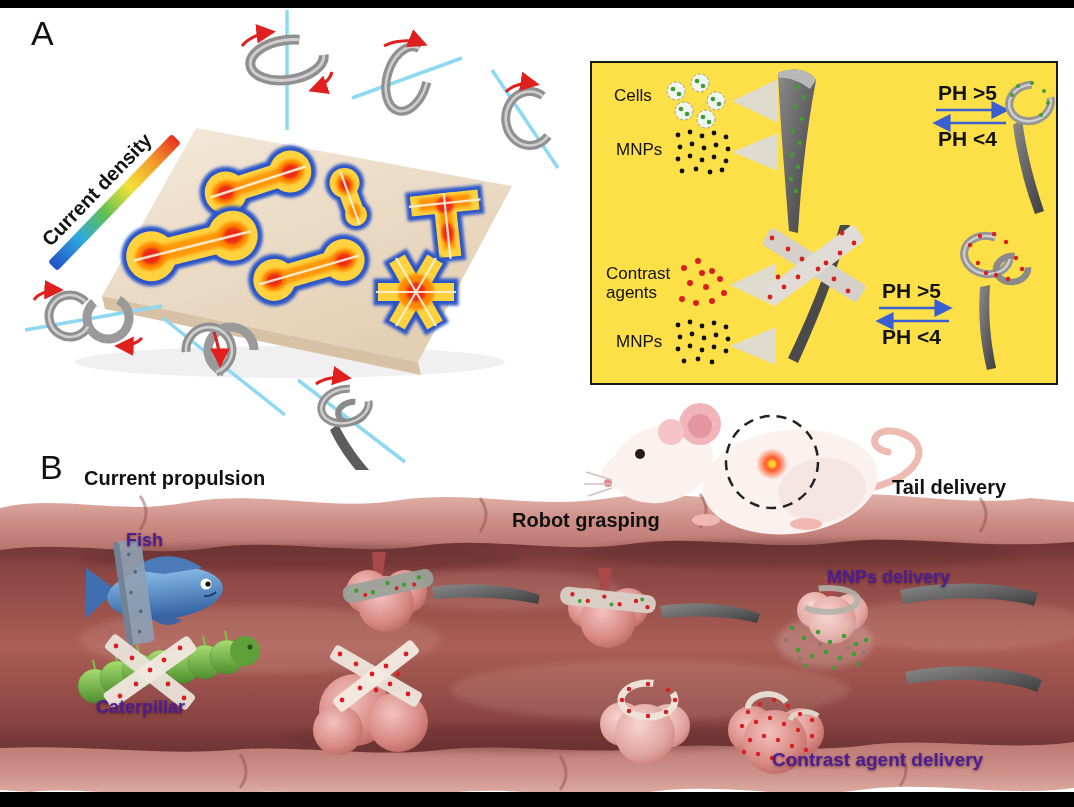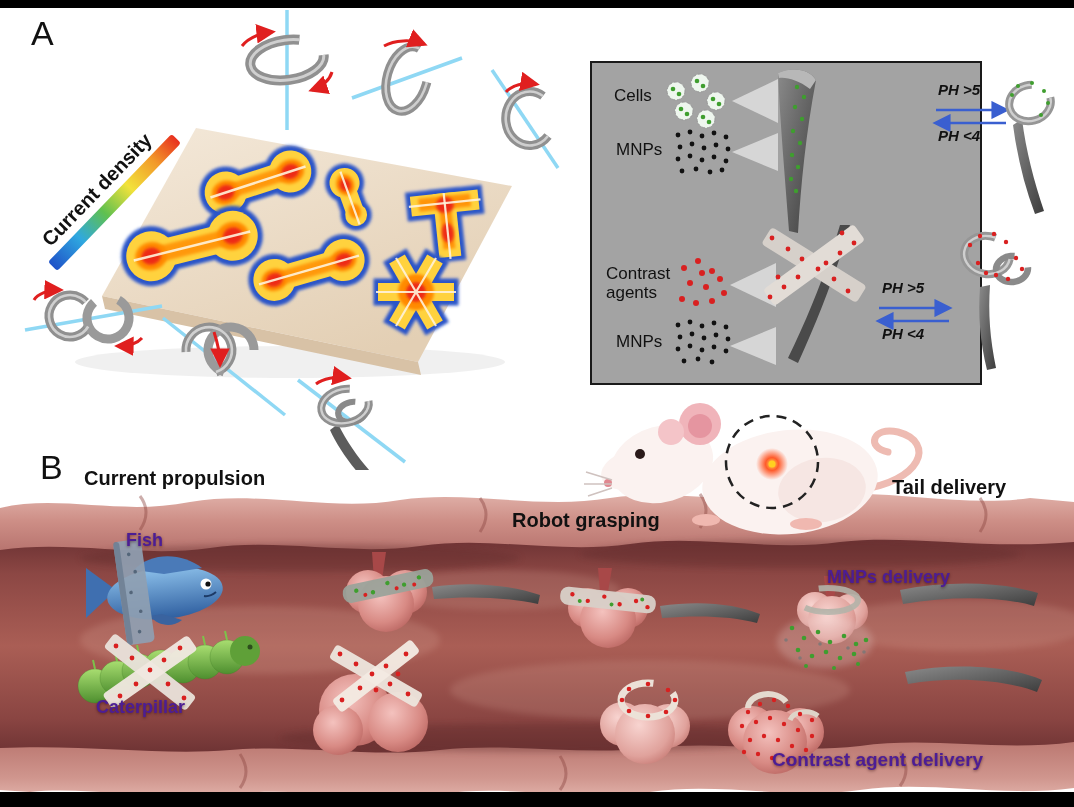--- a/index.html
+++ b/index.html
@@ -4,23 +4,23 @@
 <style>
   html,body{margin:0;padding:0;background:#777;}
   .fig{position:relative;width:1074px;height:807px;background:#fff;overflow:hidden;
        font-family:"Liberation Sans",sans-serif;color:#111;}
   .bar{position:absolute;left:0;width:1074px;background:#000;}
   .bar.top{top:0;height:8px;}
   .bar.bottom{bottom:0;height:15px;}
   .abs{position:absolute;}
   .panel-letter{font-size:34px;font-weight:400;color:#111;line-height:1;}
   .grad-label{font-size:20px;font-weight:700;transform:rotate(-46deg);transform-origin:left bottom;white-space:nowrap;}
-  .inset{position:absolute;left:590px;top:61px;width:392px;height:324px;border:2px solid #1a1a1a;background:#a3a3a3;box-sizing:border-box;}
+  .inset{position:absolute;left:590px;top:61px;width:468px;height:324px;border:2px solid #1a1a1a;background:#fde047;box-sizing:border-box;}
   .inset-label{position:absolute;font-size:17px;color:#111;line-height:1.1;}
-  .ph{position:absolute;font-size:15px;font-weight:700;color:#111;white-space:nowrap;font-style:italic;}
+  .ph{position:absolute;font-size:21px;font-weight:700;color:#111;white-space:nowrap;}
   .blabel{font-size:20px;font-weight:700;color:#111;white-space:nowrap;}
   .wlabel{font-size:18px;font-weight:700;color:#4c1d95;white-space:nowrap;text-shadow:0 1px 3px rgba(40,0,0,.5);}
   svg{position:absolute;left:0;top:0;}
 </style>
 </head>
 <body>
 
 <div class="fig">
 
   <svg width="1074" height="470" viewBox="0 0 1074 470">

